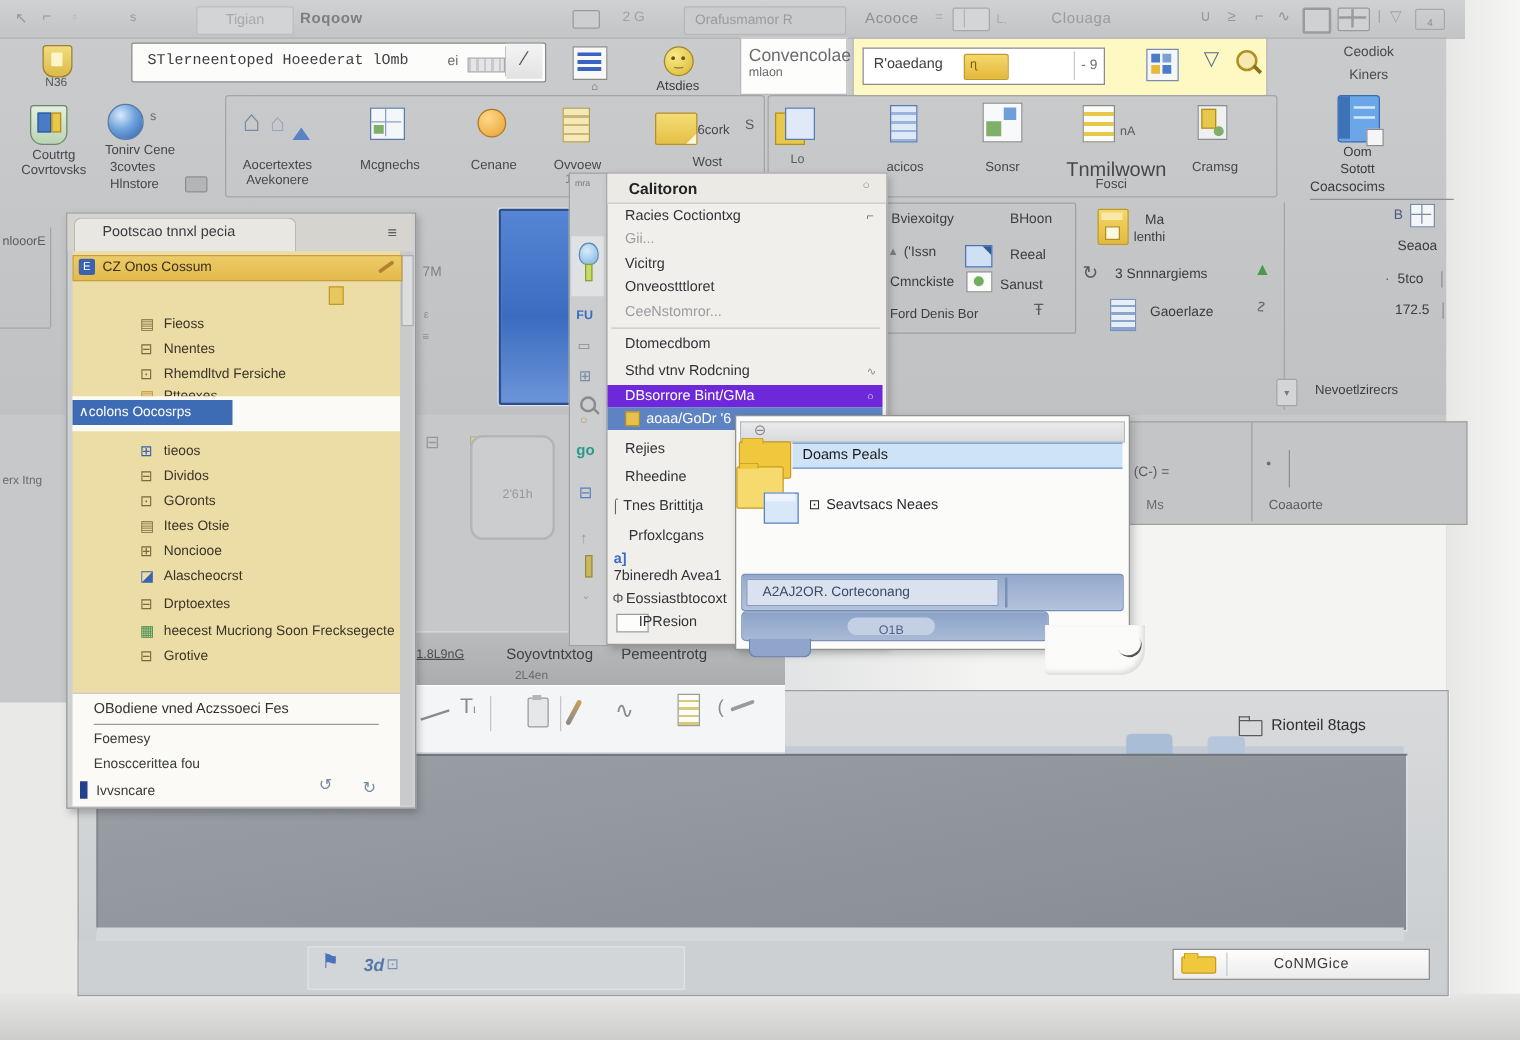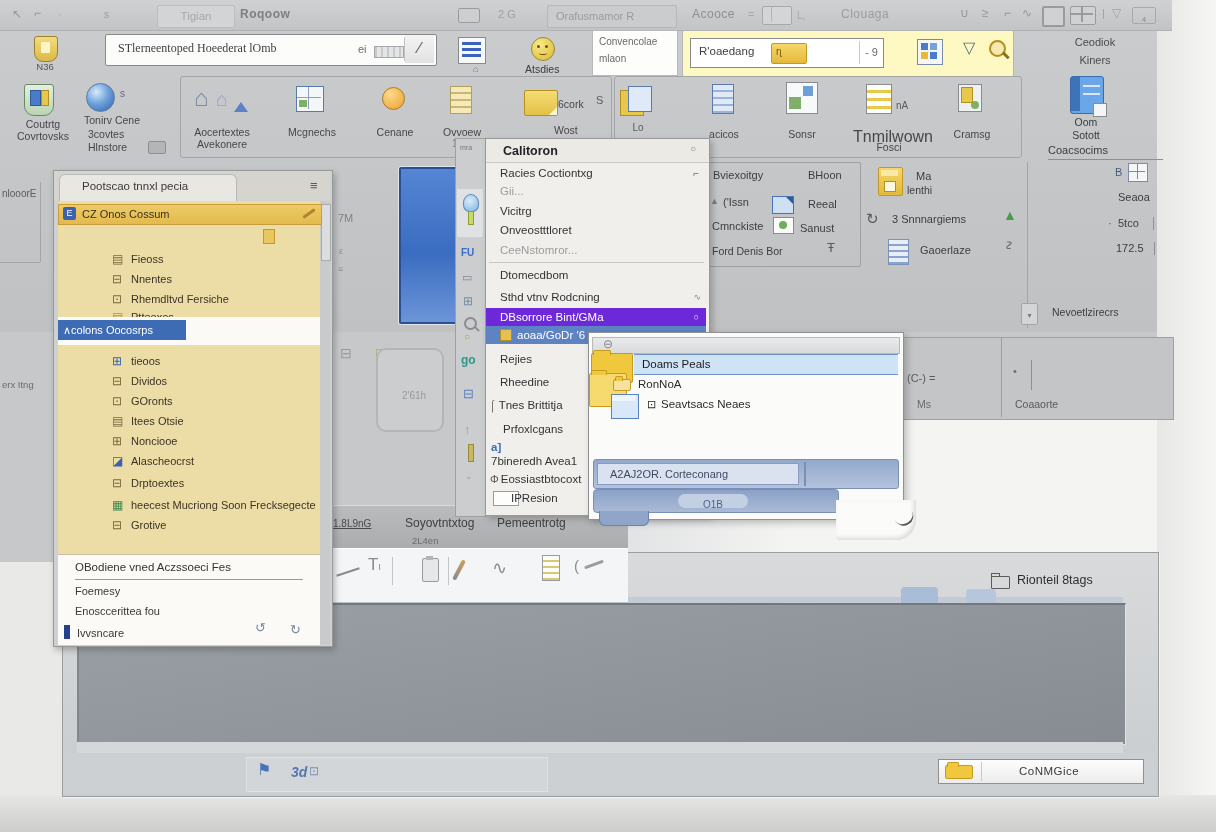--- a/index.html
+++ b/index.html
@@ -71,21 +71,21 @@
     <span style="font-size:8px;color:#8a8b8d;line-height:13px">4</span>
   </div>
 </div>
 
 <div class="abs" style="left:34px;top:36px;width:22px;height:24px;background:linear-gradient(#f2dc7e,#dcb948);border:1px solid #a08030;border-radius:3px 3px 9px 9px">
   <div class="abs" style="left:6px;top:5px;width:9px;height:11px;background:#fdf4c8;border-radius:1px"></div>
 </div>
 <span class="t tc" style="left:26px;top:62px;width:38px;font-size:9.5px;color:#55565a">N36</span>
 
 <div class="abs" style="left:105px;top:34px;width:330px;height:30px;background:#fcfcfb;border:1px solid #88898b;border-radius:2px">
-  <input style="position: absolute; left: 10px; top: 5px; width: 235px; border: none; background: transparent; outline: none; font-family: Liberation Serif, serif; font-size: 12px; color: rgb(62, 63, 65);" value="STlerneentoped Hoeederat lOmb">
+  <input style="position: absolute; left: 10px; top: 5px; width: 235px; border: none; background: transparent; outline: none; font-family: Liberation Mono, monospace; font-size: 12px; color: rgb(62, 63, 65);" value="STlerneentoped Hoeederat lOmb">
   <span class="t" style="left:252px;top:8px;color:#6a6b6d">ei</span>
   <div class="abs" style="left:268px;top:11px;width:28px;height:10px;border:1px solid #a8a9ab;background:
               repeating-linear-gradient(90deg,#c8c9cb 0 2px,#e4e5e7 2px 6px)"></div>
   <div class="ln" style="left:298px;top:2px;width:1px;height:24px;background:#c0c1c3"></div>
   <div class="abs" style="left:299px;top:0;width:29px;height:28px;background:linear-gradient(#f4f4f4,#e2e2e2);text-align:center">
     <span style="font-size:16px;color:#55565a;line-height:26px">∕</span>
   </div>
 </div>
 
 <div class="abs" style="left:458px;top:37px;width:26px;height:25px;background:#f8f8f7;border:1px solid #88898b;padding:0">
@@ -95,21 +95,21 @@
 <span class="t" style="left:473px;top:64px;font-size:9px;color:#6a6b6d">⌂</span>
 
 <div class="abs" style="left:531px;top:37px;width:22px;height:22px;border-radius:50%;border:1px solid #a08828;
             background:radial-gradient(circle at 35% 30%,#fae98a,#d9b830)">
   <div class="abs" style="left:5px;top:7px;width:3px;height:3px;border-radius:50%;background:#6a5210;box-shadow:8px 0 0 #6a5210"></div>
   <div class="abs" style="left:7px;top:13px;width:8px;height:3px;border-bottom:1.5px solid #6a5210;border-radius:50%"></div>
 </div>
 <span class="t" style="left:525px;top:63px;font-size:10.5px;color:#3a3b3d">Atsdies</span>
 
 <div class="abs" style="left:592px;top:30px;width:84px;height:44px;background:#fdfdfc;border:1px solid #b8b9bb">
-  <span class="t" style="left:6px;top:5px;font-size:10px;color:#6a6b6d">Convencolae</span>
+  <span class="t" style="left:6px;top:5px;font-size:14px;color:#6a6b6d">Convencolae</span>
   <span class="t" style="left:6px;top:22px;font-size:10px;color:#6a6b6d">mlaon</span>
 </div>
 
 <div class="abs" style="left:682px;top:30px;width:330px;height:45px;background:#fef9c3;border:1px solid #b4b5b7;border-radius:2px">
   <div class="abs" style="left:7px;top:7px;width:192px;height:28px;background:#ffffff;border:1px solid #8a8b8d">
     <input style="position: absolute; left: 6px; top: 5px; width: 68px; border: none; background: transparent; outline: none; font-family: inherit; font-size: 11.5px; color: rgb(62, 63, 65);" value="R'oaedang">
     <div class="abs" style="left:80px;top:4px;width:34px;height:19px;background:linear-gradient(#f5d76a,#e4b93a);
                 border:1px solid #c09a28;border-radius:2px">
       <span style="position:absolute;left:4px;top:2px;font-size:10px;color:#7a5a10">ɳ</span>
     </div>
@@ -542,24 +542,20 @@
 <div class="abs" style="left:588px;top:332px;width:314px;height:186px;background:#fbfbfa;border:1px solid #8f9092;
             box-shadow:3px 3px 7px rgba(60,60,60,.3)">
   <div class="abs" style="left:3px;top:4px;width:306px;height:15px;background:linear-gradient(#e8eaec,#d8dadc);border:1px solid #b8b9bb">
     <span class="t" style="left:10px;top:0px;font-size:12px;color:#8a8b8d">⊖</span>
   </div>
   <div class="abs" style="left:45px;top:21px;width:264px;height:19px;background:#cfe3f7;border-top:1px solid #6d93c4;border-bottom:1px solid #6d93c4">
     <span class="t" style="left:8px;top:3px;font-size:11.5px;color:#1a1a1c">Doams Peals</span>
   </div>
   <div class="fold" style="left:2px;top:20px;width:40px;height:28px"></div>
   <div class="fold" style="left:0px;top:40px;width:36px;height:32px;background:#f6da6e"></div>
-  <div class="abs" style="left:0;top:42px;width:310px;height:19px">
-    <div class="fold" style="left:24px;top:4px;width:16px;height:10px;background:#f6e1a0"></div>
-    <span class="t" style="left:49px;top:3px;font-size:11.5px;color:#2a2b2d">RonNoA</span>
-  </div>
   <div class="abs" style="left:0;top:61px;width:310px;height:22px">
     <div class="abs" style="left:22px;top:0px;width:26px;height:23px;background:#d8e8f8;border:1px solid #5a82c0">
       <div class="abs" style="left:0;top:0;width:24px;height:6px;background:#eef4fb"></div>
     </div>
     <span class="t" style="left:58px;top:4px;font-size:11px;color:#2a2b2d">⊡</span>
     <span class="t" style="left:72px;top:4px;font-size:11.5px;color:#2a2b2d">Seavtsacs Neaes</span>
   </div>
 
   <div class="abs" style="left:4px;top:126px;width:304px;height:28px;border:1px solid #7a8fb5;border-radius:3px;
               background:linear-gradient(#93a9cc,#b4c3dc)">

